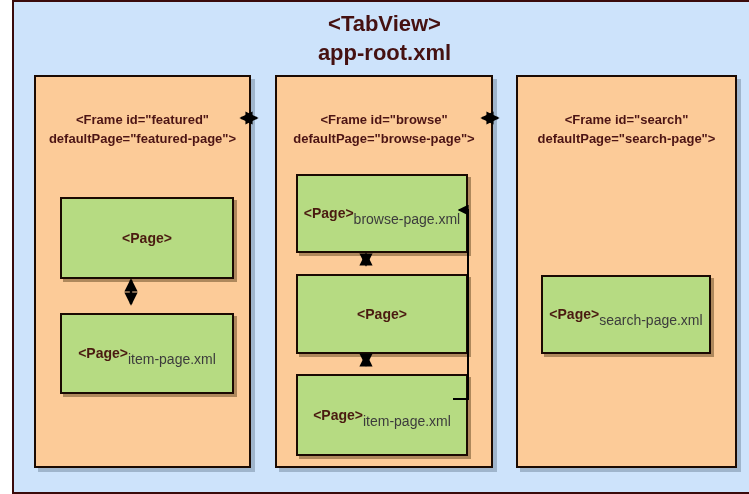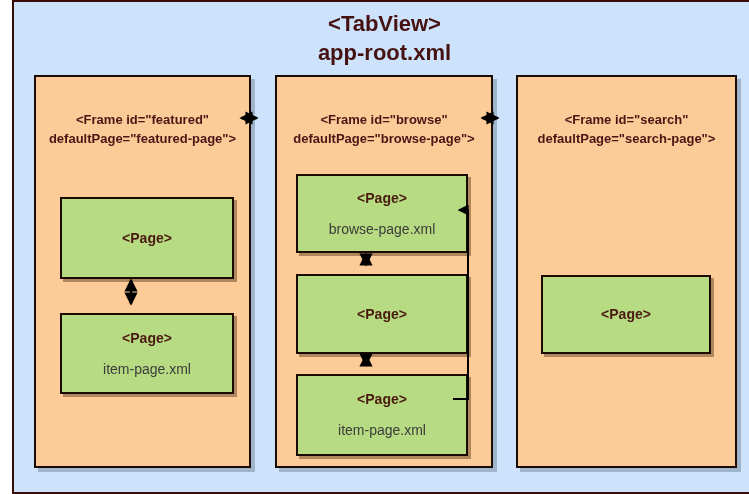--- a/index.html
+++ b/index.html
@@ -22,21 +22,21 @@
   .frame-2{left:261px;width:218px;}
   .frame-3{left:502px;width:221px;}
   .frame-header{
     position:absolute;left:0;top:33px;width:100%;text-align:center;
     color:#4C1414;font-weight:bold;font-size:13px;line-height:19px;
   }
   .page{
     position:absolute;box-sizing:border-box;
     border:2px solid #1A0A02;background:#B6DB82;
     box-shadow:3px 3px 0 rgba(80,55,20,0.45);
-    display:flex;flex-direction:column;align-items:center;justify-content:center;
+    display:flex;flex-direction:row;align-items:center;justify-content:center;
     text-align:center;
   }
   .page .tag{color:#4A1A10;font-weight:bold;font-size:14px;line-height:19px;}
   .page .file{color:#3C3C3C;font-size:14px;line-height:19px;margin-top:12px;}
   .f1p1{left:24px;top:120px;width:174px;height:82px;}
   .f1p2{left:24px;top:236px;width:174px;height:81px;}
   .f2p1{left:19px;top:97px;width:172px;height:79px;}
   .f2p2{left:19px;top:197px;width:172px;height:80px;}
   .f2p3{left:19px;top:297px;width:172px;height:82px;}
   .f3p1{left:23px;top:198px;width:170px;height:79px;}
@@ -85,20 +85,21 @@
       </div>
     </div>
 
     <div class="frame frame-3">
       <div class="frame-header">
         <div>&lt;Frame id="search"</div>
         <div>defaultPage="search-page"&gt;</div>
       </div>
       <div class="page f3p1">
         <div class="tag">&lt;Page&gt;</div>
+        <div class="file">search-page.xml</div>
       </div>
     </div>
 
   </div>
 
   <svg class="overlay" viewBox="0 0 749 494" xmlns="http://www.w3.org/2000/svg">
     <defs>
       <marker id="ah" viewBox="0 0 8 8" refX="7" refY="4" markerWidth="5.5" markerHeight="5.5" orient="auto-start-reverse">
         <path d="M0,0 L8,4 L0,8 Z" fill="#000000"></path>
       </marker>

